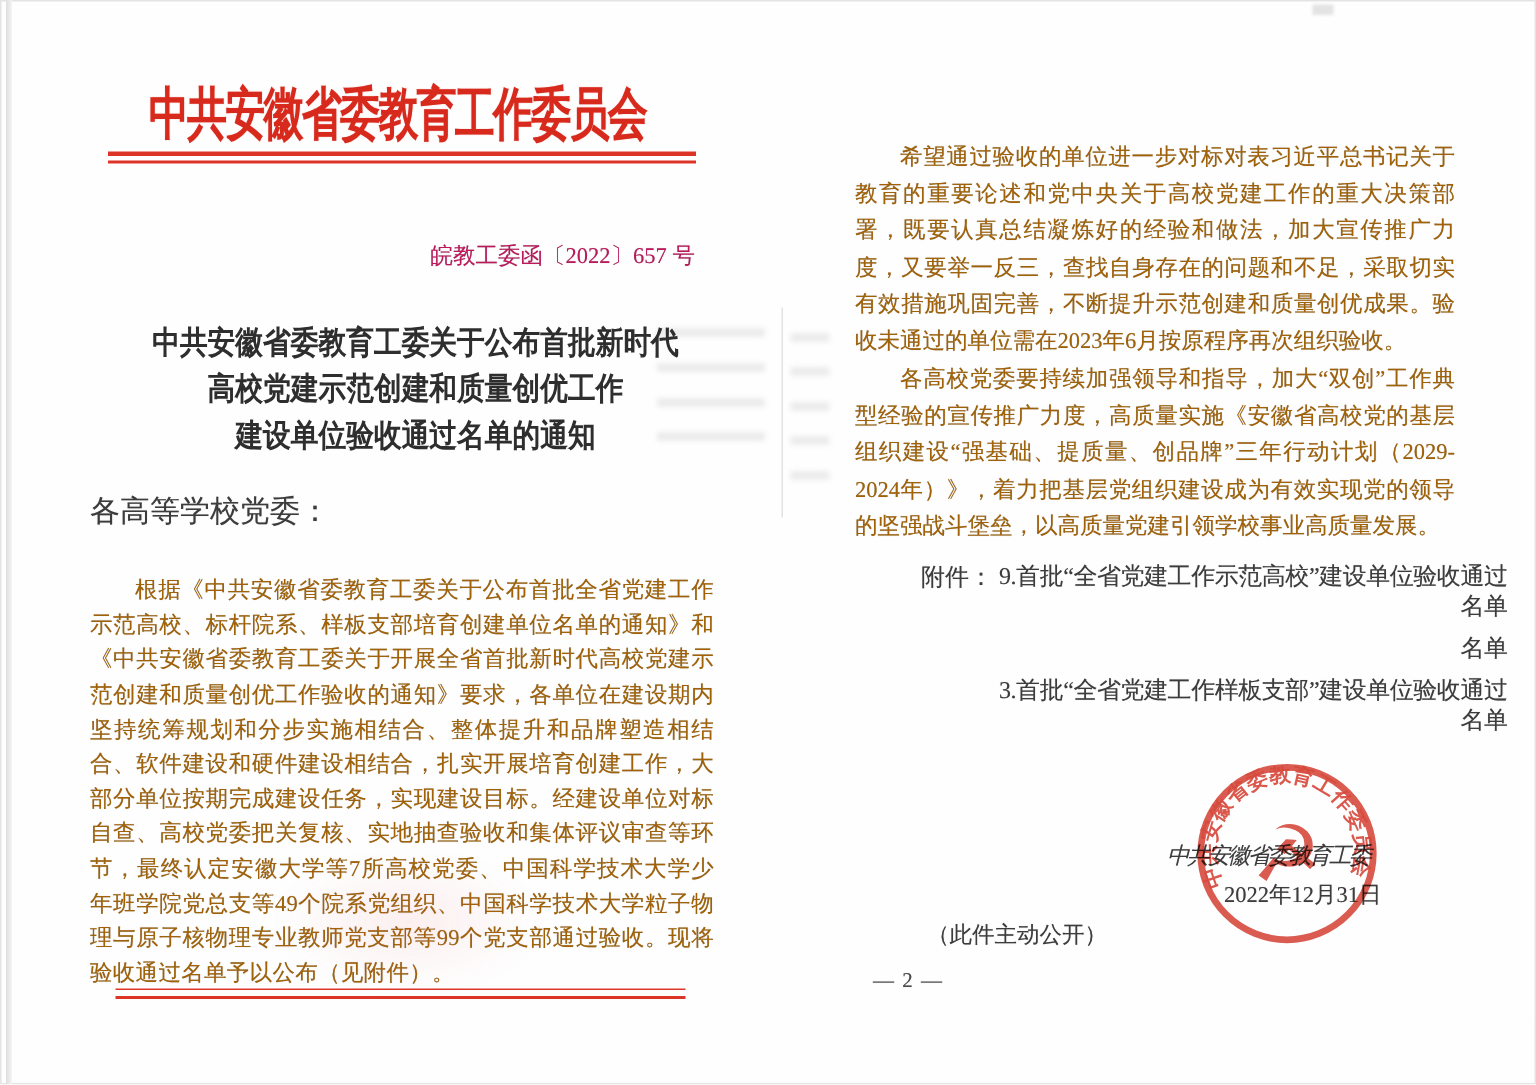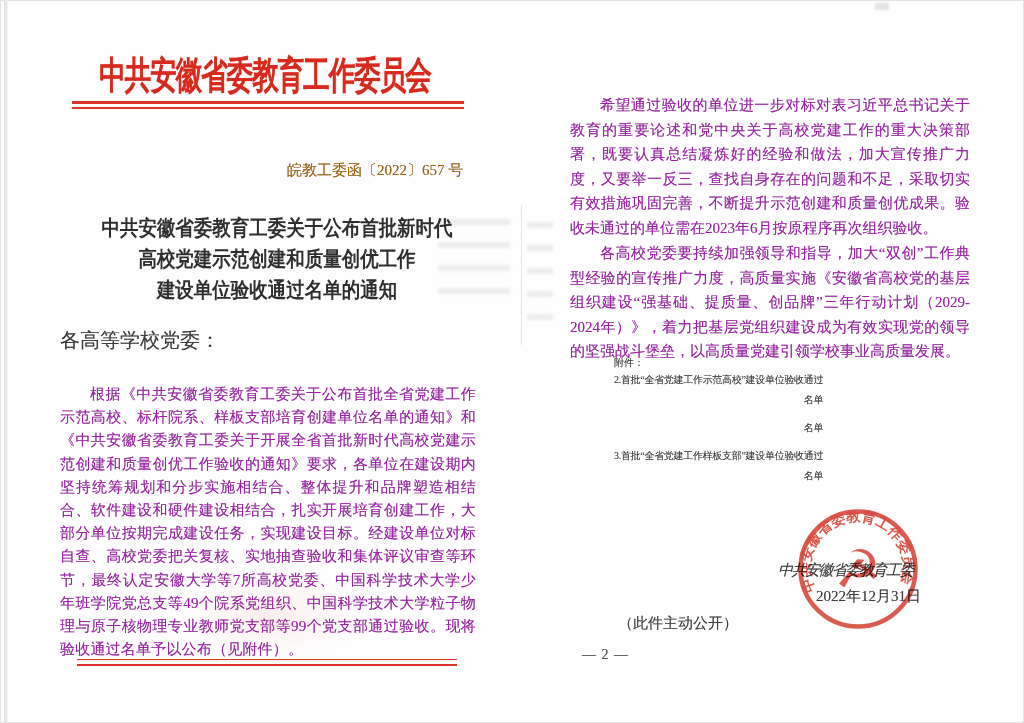--- a/index.html
+++ b/index.html
@@ -22,41 +22,41 @@
     font-size: 26.5px; font-weight: 700; letter-spacing: -1px;
     color: var(--header-red, #d8291d); white-space: nowrap; text-align: center;
     transform: scaleY(1.42); transform-origin: center top;
     text-shadow: 0 0 0.6px rgba(216,41,29,0.5);
   }
   .letterhead-divider {
     position: absolute; left: 42px; top: 86px; width: 392px; height: 3px;
     border-top: 3px solid var(--rule-red, #dd3428);
     border-bottom: 2px solid var(--rule-red, #dd3428);
   }
-  .doc-number { position: absolute; left: 257px; top: 146px; font-size: 15px; color: #a16207; white-space: nowrap; }
+  .doc-number { position: absolute; left: 257px; top: 146px; font-size: 15px; color: #be185d; white-space: nowrap; }
   .doc-title {
     position: absolute; left: 15px; top: 198px; width: 464px;
     font-size: 21px; font-weight: 700; line-height: 31px; text-align: center;
     color: #2e2e2e; transform: scaleX(0.88); transform-origin: center top;
   }
   .salutation { position: absolute; left: 30px; top: 312px; font-size: 20px; }
   .body-par {
-    font-size: 15px; text-align: justify; text-indent: 2em; color: #a21caf;
+    font-size: 15px; text-align: justify; text-indent: 2em; color: #a16207;
   }
   #left-body { position: absolute; left: 30px; top: 340px; width: 416px; line-height: 23.2px; letter-spacing: 0.2px; margin-top: 28px; }
   .colophon-divider {
     position: absolute; left: 47px; top: 644px; width: 380px; height: 4px;
     border-top: 1.5px solid var(--rule-red, #dd3428);
     border-bottom: 2px solid var(--rule-red, #dd3428);
   }
 
   
   #right-par1 { position: absolute; left: 30px; top: 78px;  width: 400px; line-height: 24.6px; }
   #right-par2 { position: absolute; left: 30px; top: 226px; width: 400px; line-height: 24.6px; }
-  .attachments { position: absolute; left: 74px; top: 341px; display: flex; font-size: 10px; flex-direction: column; }
+  .attachments { position: absolute; left: 74px; top: 360px; display: flex; font-size: 16px; }
   .att-label { width: 52px; flex: none; }
   .att-item { margin-bottom: 8px; letter-spacing: -0.3px; }
   .att-l1 { white-space: nowrap; line-height: 20px; }
   .att-l2 { line-height: 20px; padding-left: 2px; text-align: right; }
   .signature { position: absolute; left: 238px; top: 546px; font-size: 15px; letter-spacing: -1.5px; white-space: nowrap; font-style: italic; }
   .doc-date  { position: absolute; left: 256px; top: 572px; font-size: 15px; white-space: nowrap; margin-left: 20px; }
   .public-note { position: absolute; left: 78px; top: 599px; font-size: 15px; }
   .page-number { position: absolute; left: 42px; top: 632px; font-size: 14px; letter-spacing: 1px; color: #4a4a4a; }
 
   .seal { position: absolute; left: 252px; top: 488px; width: 132px; height: 132px; mix-blend-mode: multiply; opacity: 0.92; }
@@ -109,21 +109,21 @@
   </div>
 
   <div class="page" id="page-right">
     <div class="body-par txt" id="right-par1">希望通过验收的单位进一步对标对表习近平总书记关于教育的重要论述和党中央关于高校党建工作的重大决策部署，既要认真总结凝炼好的经验和做法，加大宣传推广力度，又要举一反三，查找自身存在的问题和不足，采取切实有效措施巩固完善，不断提升示范创建和质量创优成果。验收未通过的单位需在2023年6月按原程序再次组织验收。</div>
     <div class="body-par txt" id="right-par2">各高校党委要持续加强领导和指导，加大“双创”工作典型经验的宣传推广力度，高质量实施《安徽省高校党的基层组织建设“强基础、提质量、创品牌”三年行动计划（2029-2024年）》，着力把基层党组织建设成为有效实现党的领导的坚强战斗堡垒，以高质量党建引领学校事业高质量发展。</div>
 
     <div class="attachments txt">
       <div class="att-label">附件：</div>
       <div class="att-items">
         <div class="att-item">
-          <div class="att-l1">2.首批“全省党建工作示范高校”建设单位验收通过</div>
+          <div class="att-l1">9.首批“全省党建工作示范高校”建设单位验收通过</div>
           <div class="att-l2">名单</div>
         </div>
         <div class="att-item">
           <div class="att-l2">名单</div>
         </div>
         <div class="att-item">
           <div class="att-l1">3.首批“全省党建工作样板支部”建设单位验收通过</div>
           <div class="att-l2">名单</div>
         </div>
       </div>

